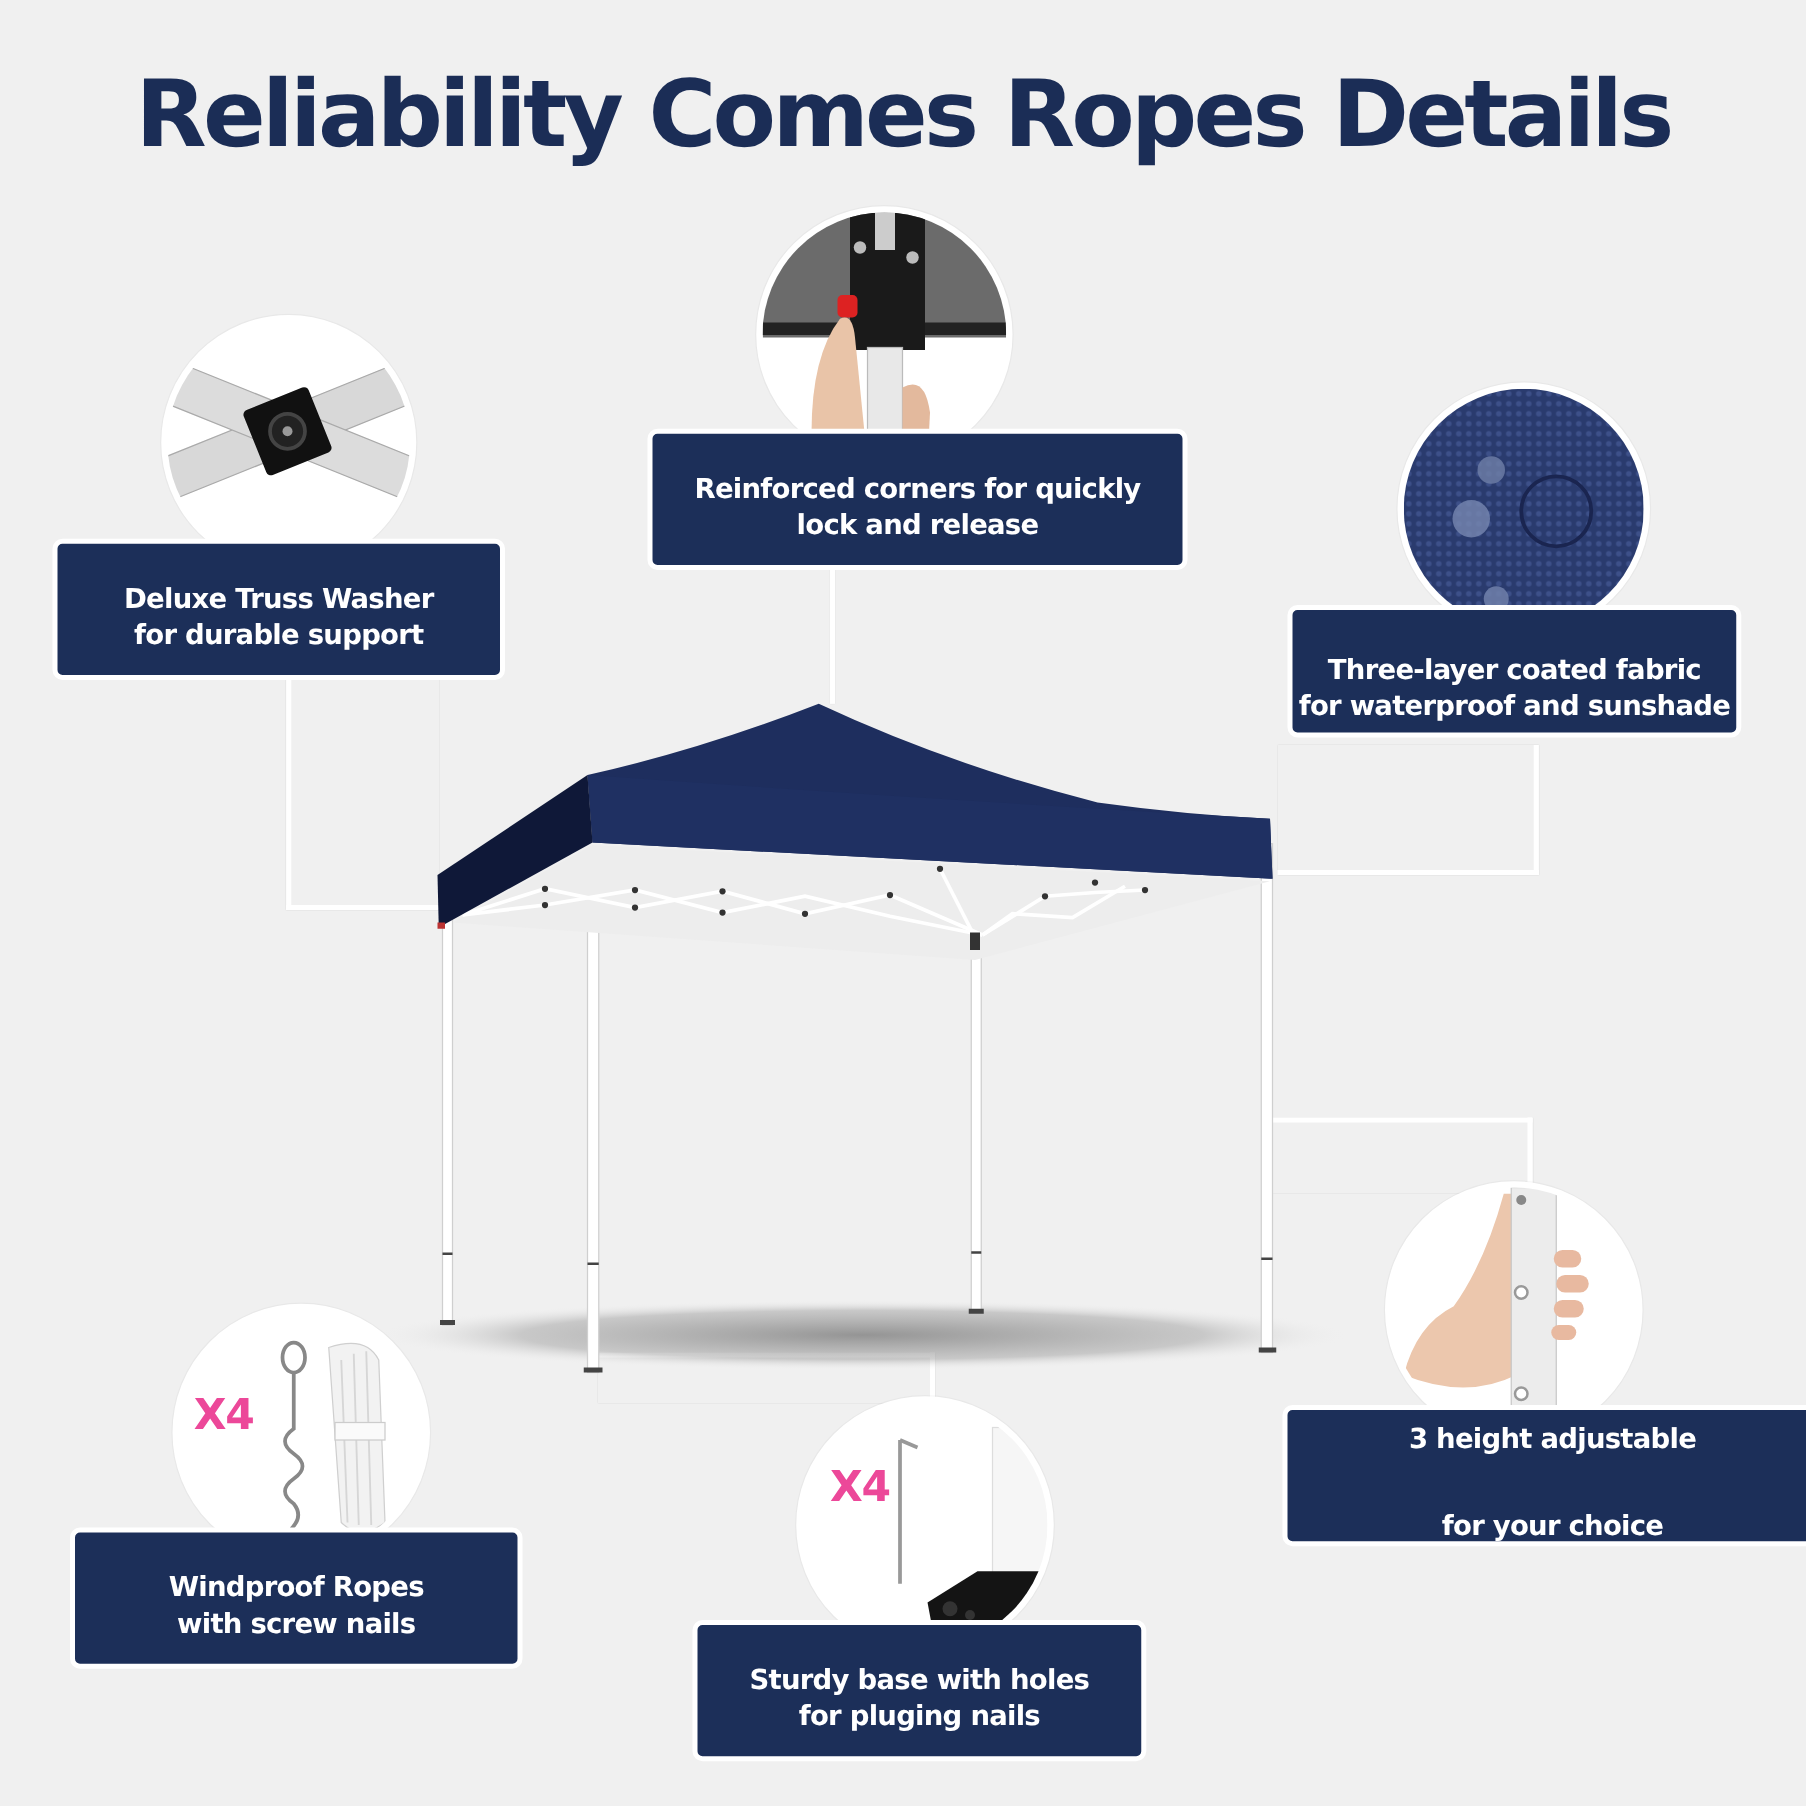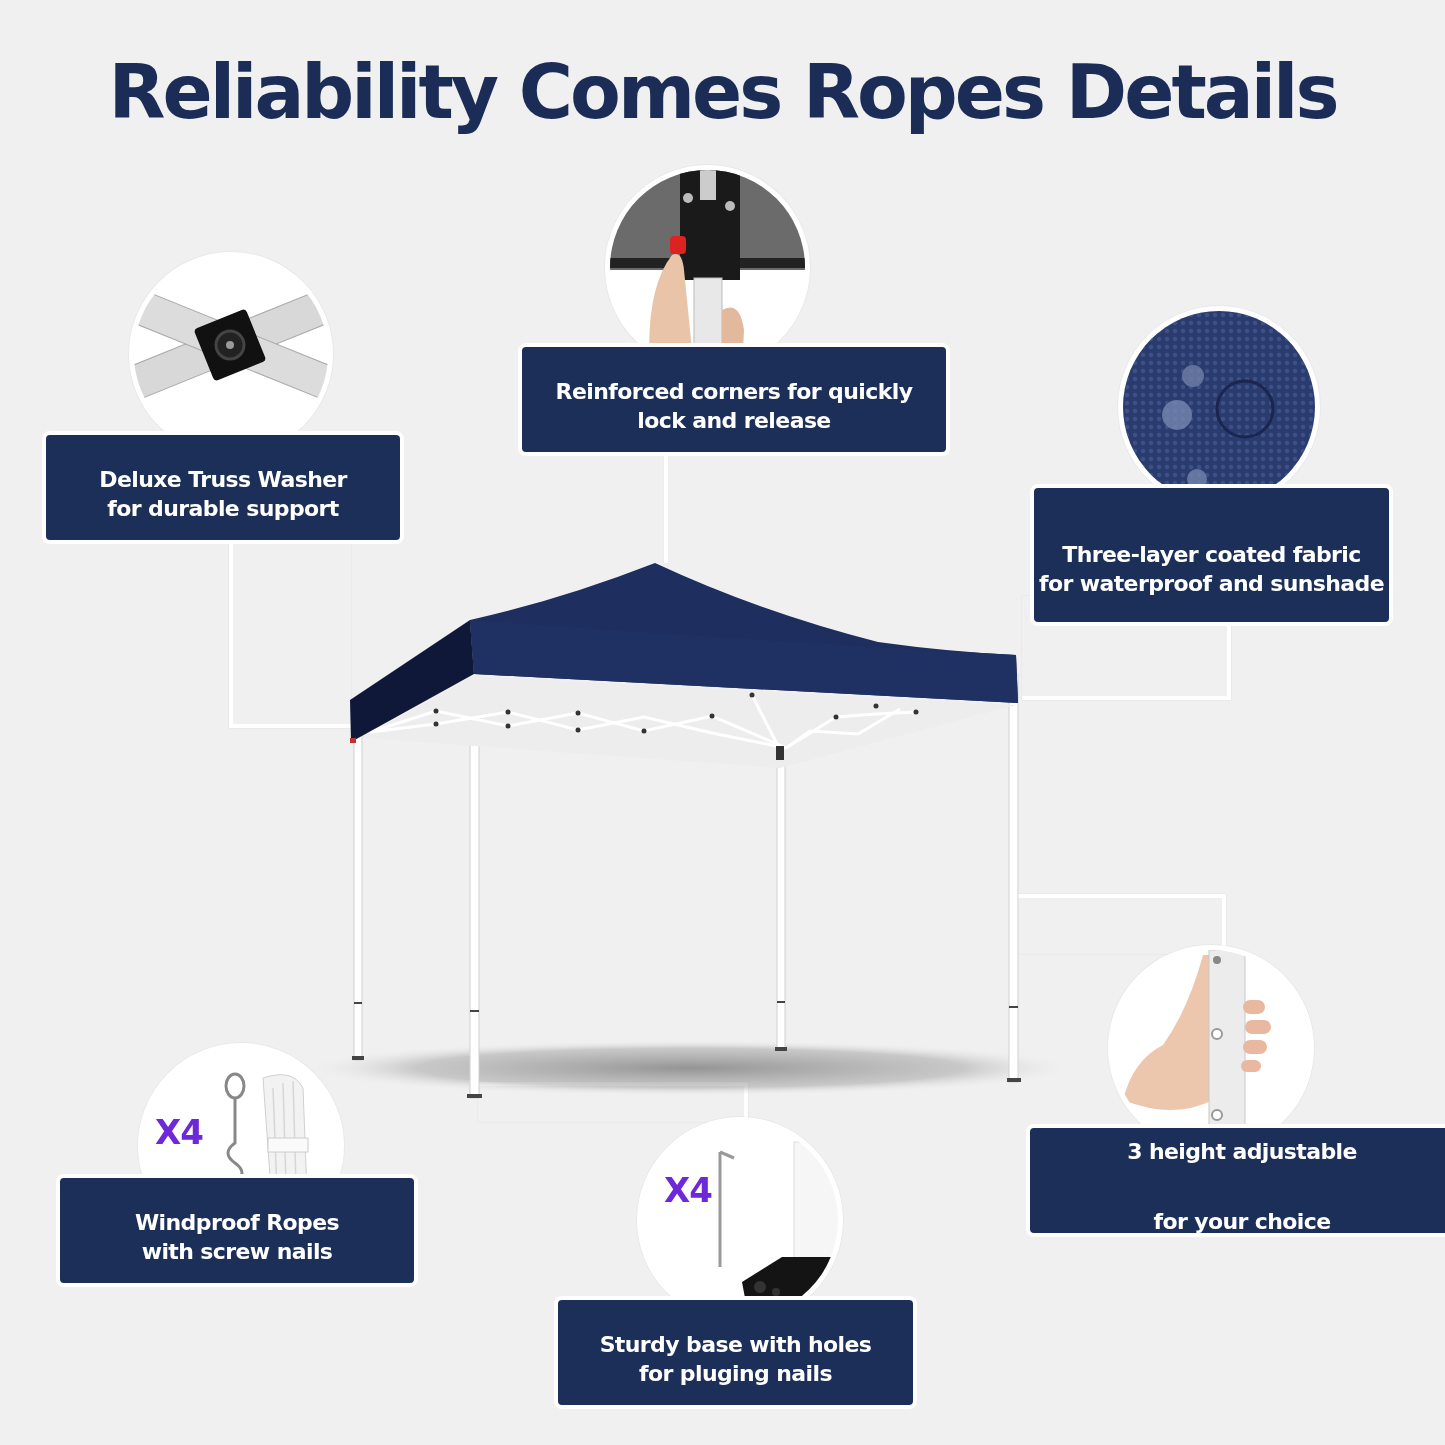--- a/index.html
+++ b/index.html
@@ -20,21 +20,21 @@
     position: absolute; border-radius: 50%; background: #ffffff;
     border: 5px solid #ffffff; box-sizing: border-box; overflow: hidden;
     box-shadow: 0 0 0 1px rgba(0,0,0,0.03);
   }
   .label {
     position: absolute; background: #1c2f59; color: #ffffff;
     border: 4px solid #ffffff; border-radius: 8px; box-sizing: border-box;
     display: flex; flex-direction: column; align-items: center; justify-content: center;
     text-align: center; font-weight: bold; font-size: 22px; line-height: 29px; letter-spacing: -0.6px;
   }
-  .qty { position: absolute; color: #6d28d9; font-weight: bold; font-size: 34px; letter-spacing: -1px; }
+  .qty { position: absolute; color: #ec4899; font-weight: bold; font-size: 34px; letter-spacing: -1px; }
   .tent { position: absolute; left: 0; top: 0; width: 1445px; height: 1445px; }
 </style>
 </head>
 <body>
 
 <div class="title">Reliability Comes Ropes Details</div>
 
 <div class="conn" style="left:229px; top:542px; width:118px; height:182px; border-left-width:4px; border-bottom-width:4px;"></div>
 <div class="conn" style="left:664px; top:455px; width:0; height:108px; border-left-width:4px;"></div>
 <div class="conn" style="left:1022px; top:596px; width:205px; height:100px; border-right-width:4px; border-bottom-width:4px;"></div>
@@ -144,21 +144,21 @@
           <circle cx="4" cy="4" r="2.2" fill="#3d5089"></circle>
         </pattern>
       </defs>
       <rect width="192" height="192" fill="url(#weave)"></rect>
       <circle cx="70" cy="65" r="11" fill="#6f7fa8" opacity="0.8"></circle>
       <circle cx="54" cy="104" r="15" fill="#7787b0" opacity="0.8"></circle>
       <circle cx="122" cy="98" r="28" fill="none" stroke="#1a2550" stroke-width="3"></circle>
       <circle cx="74" cy="168" r="10" fill="#7080aa" opacity="0.85"></circle>
     </svg>
   </div>
-  <div class="label" style="left:1030px; top:484px; width:363px; height:142px; padding-top:27px;">
+  <div class="label" style="left:1030px; top:484px; width:363px; height:106px; padding-top:27px;">
     <span>Three-layer coated fabric</span>
     <span>for waterproof and sunshade</span>
   </div>
 </div>
 
 <div class="feature">
   <div class="circle" style="left:1108px; top:945px; width:206px; height:206px;">
     <svg width="196" height="196" viewBox="0 0 196 196">
       <path d="M10,150 Q20,110 50,95 Q75,60 90,5 L100,5 L100,150 Q60,170 10,150 Z" fill="#ecc7ad"></path>
       <rect x="96" y="0" width="36" height="200" fill="#ececec" stroke="#c8c8c8"></rect>
@@ -185,21 +185,21 @@
       <path d="M120,30 Q150,20 160,40 L165,170 Q145,185 130,170 Z" fill="#f2f2f2" stroke="#cfcfcf"></path>
       <g stroke="#d6d6d6" stroke-width="1.5">
         <line x1="130" y1="40" x2="135" y2="170"></line>
           <line x1="140" y1="35" x2="144" y2="172"></line>
         <line x1="150" y1="33" x2="154" y2="172"></line>
       </g>
       <rect x="125" y="90" width="40" height="14" fill="#fafafa" stroke="#ccc"></rect>
     </svg>
     <div class="qty" style="left:12px; top:64px;">X4</div>
   </div>
-  <div class="label" style="left:56px; top:1174px; width:362px; height:113px; padding-top:12px;">
+  <div class="label" style="left:56px; top:1222px; width:362px; height:113px; padding-top:12px;">
     <span>Windproof Ropes</span>
     <span>with screw nails</span>
   </div>
 </div>
 
 <div class="feature">
   <div class="circle" style="left:637px; top:1117px; width:206px; height:206px;">
     <svg width="196" height="196" viewBox="0 0 196 196">
       <path d="M78,30 L78,145" stroke="#999" stroke-width="3"></path>
       <path d="M78,30 L92,36" stroke="#999" stroke-width="3"></path>

